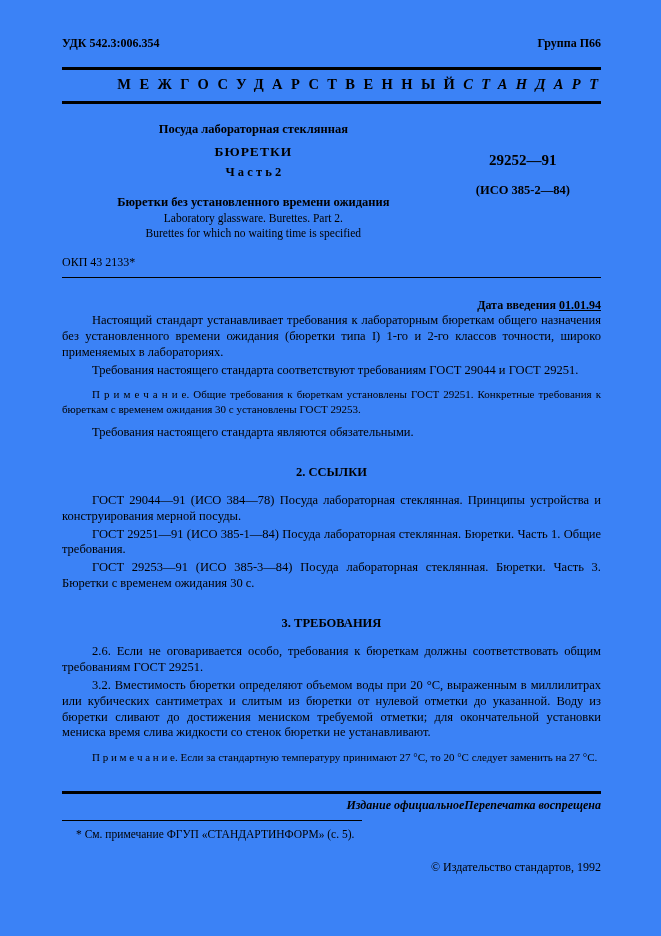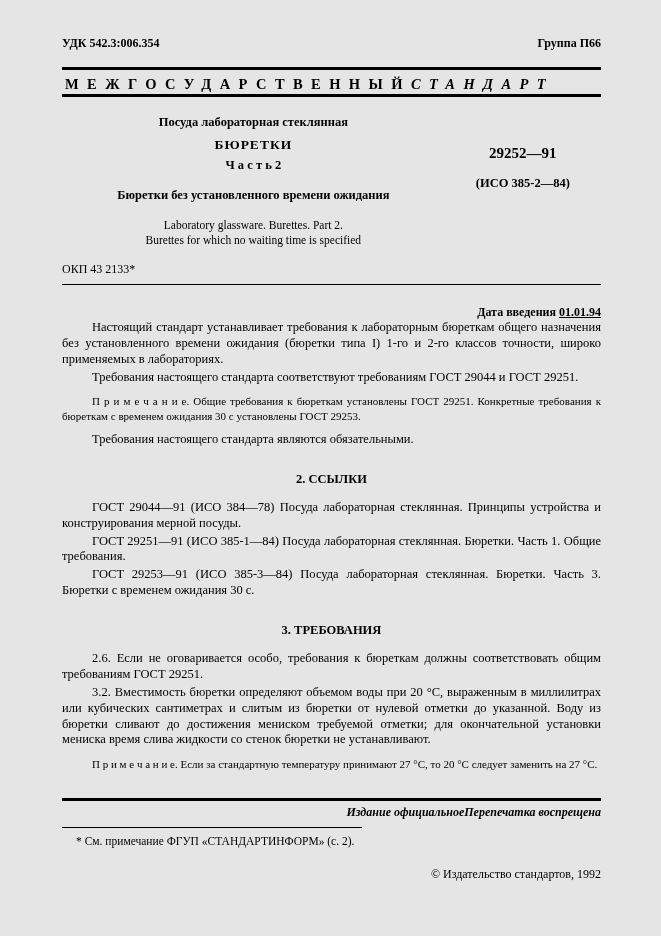--- a/index.html
+++ b/index.html
@@ -2,53 +2,53 @@
 <html><head>
 <meta charset="utf-8">
 <style>
   html, body { margin: 0; padding: 0; background: #ffffff; }
   .page {
     position: relative;
     width: 661px;
     height: 936px;
     box-sizing: border-box;
     padding: 36px 60px 30px 62px;
-    background: #e5e5e5;
+    background: #3b82f6;
     color: #000;
     font-family: "Liberation Serif", serif;
     overflow: hidden;
   }
   .top-row {
     display: flex;
     justify-content: space-between;
     font-weight: bold;
     font-size: 12px;
   }
   .band {
     margin-top: 16px;
     border-top: 3px solid #000;
     border-bottom: 3px solid #000;
-    padding: 6px 3px 1px 3px;
+    padding: 6px 3px 8px 3px;
     display: flex;
-    justify-content: flex-start;
+    justify-content: flex-end;
     font-weight: bold;
     font-size: 14.5px;
   }
   .band span { letter-spacing: 0.58em; white-space: nowrap; }
   .band span:last-child { margin-right: -0.58em; font-style: italic; }
 
   .title-block { display: flex; margin-top: 18px; }
   .title-left { width: 71%; text-align: center; }
   .title-right { width: 29%; text-align: center; font-weight: bold; padding-top: 16px; }
 
   .t-line1 { font-weight: bold; font-size: 12.5px; }
   .t-line2 { font-weight: bold; font-size: 13.5px; margin-top: 7px; letter-spacing: 1px; }
   .t-line3 { font-weight: bold; font-size: 12.5px; margin-top: 5px; }
   .t-line4 { font-weight: bold; font-size: 12.5px; margin-top: 15px; }
-  .t-en    { font-size: 11.5px; margin-top: 15px; line-height: 1.3; }
+  .t-en    { font-size: 11.5px; margin-top: 1px; line-height: 1.3; }
 
   .gost-name { font-size: 15px; line-height: 1.1; }
   .gost-num  { font-size: 15px; line-height: 1.1; margin-top: 14px; }
   .gost-iso  { font-size: 12.5px; margin-top: 14px; }
 
   .okp { margin-top: 14px; font-size: 12px; }
   hr.thin { border: none; border-top: 1px solid #000; margin: 7px 0 0 0; }
 
   .intro-date { text-align: right; font-weight: bold; font-size: 12px; margin-top: 20px; }
   .intro-date .date { text-decoration: underline; }
@@ -142,20 +142,20 @@
   <p class="body">2.6. Если не оговаривается особо, требования к бюреткам должны соответствовать общим требованиям ГОСТ 29251.</p>
   <p class="body">3.2. Вместимость бюретки определяют объемом воды при 20 °С, выраженным в миллилитрах или кубических сантиметрах и слитым из бюретки от нулевой отметки до указанной. Воду из бюретки сливают до достижения мениском требуемой отметки;  для окончательной установки мениска время слива жидкости со стенок бюретки не устанавливают.</p>
   <p class="note">П р и м е ч а н и е. Если за стандартную температуру принимают 27 °С, то 20 °С следует заменить на 27 °С.</p>
 
   <hr class="footer-rule">
   <div class="footer-row">
     <span>Издание официальное</span>
     <span>Перепечатка воспрещена</span>
   </div>
   <hr class="footnote-rule">
-  <div class="footnote">* См. примечание ФГУП «СТАНДАРТИНФОРМ» (с. 2).</div>
+  <div class="footnote">* См. примечание ФГУП «СТАНДАРТИНФОРМ» (с. 5).</div>
 
   <div class="copyrights">
     <div>©  Издательство стандартов, 1992</div>
 
   </div>
 
 </div>
 
 </body></html>

